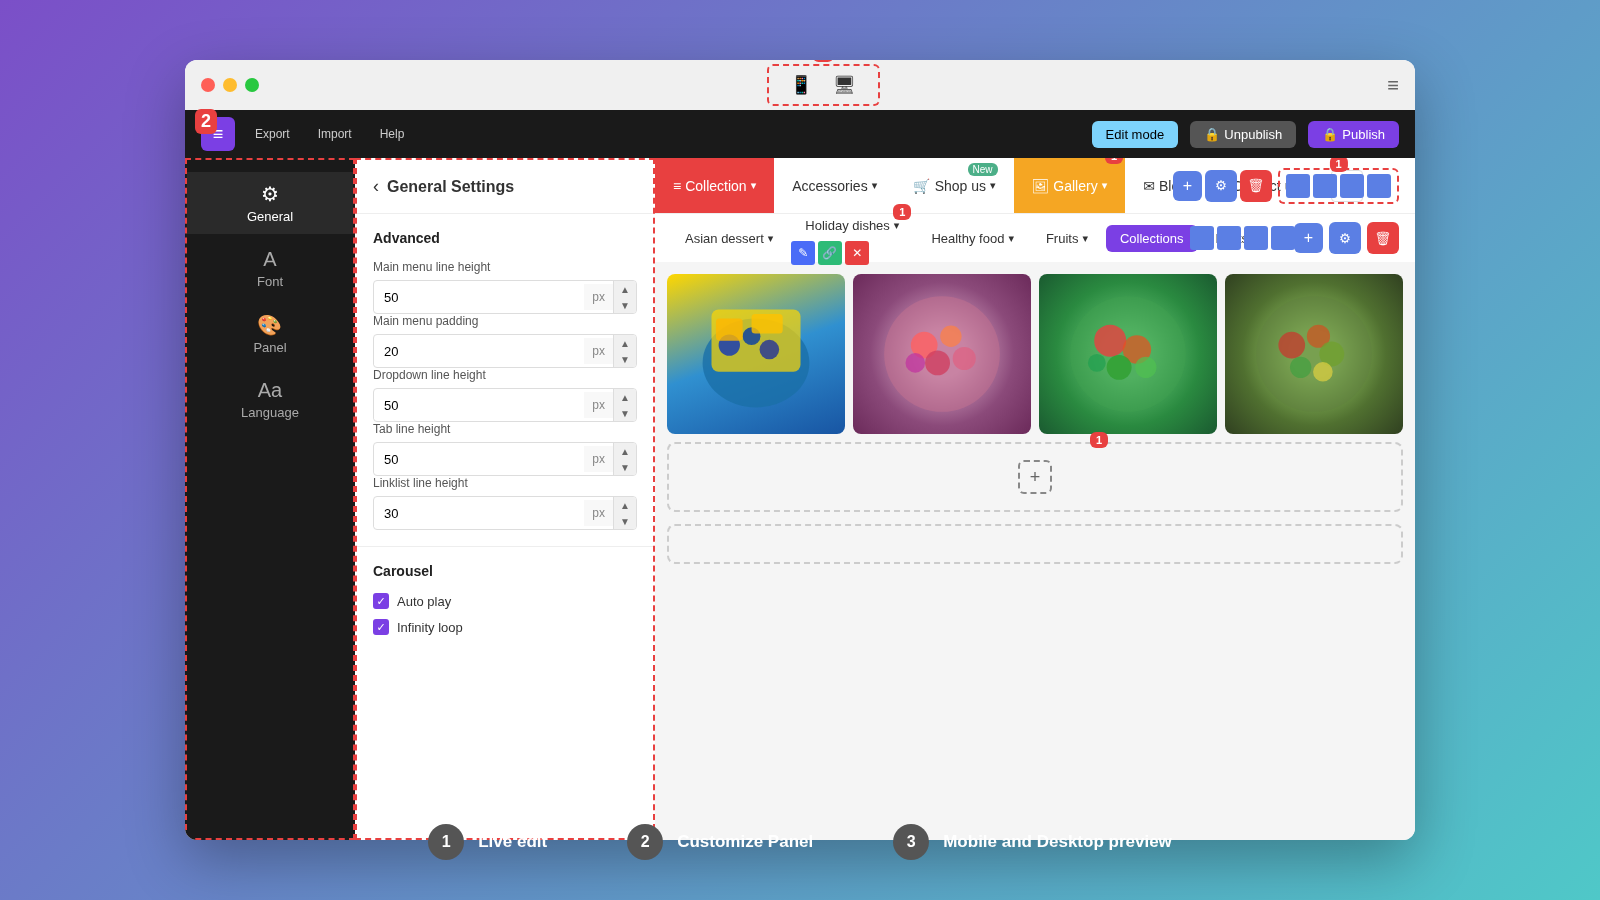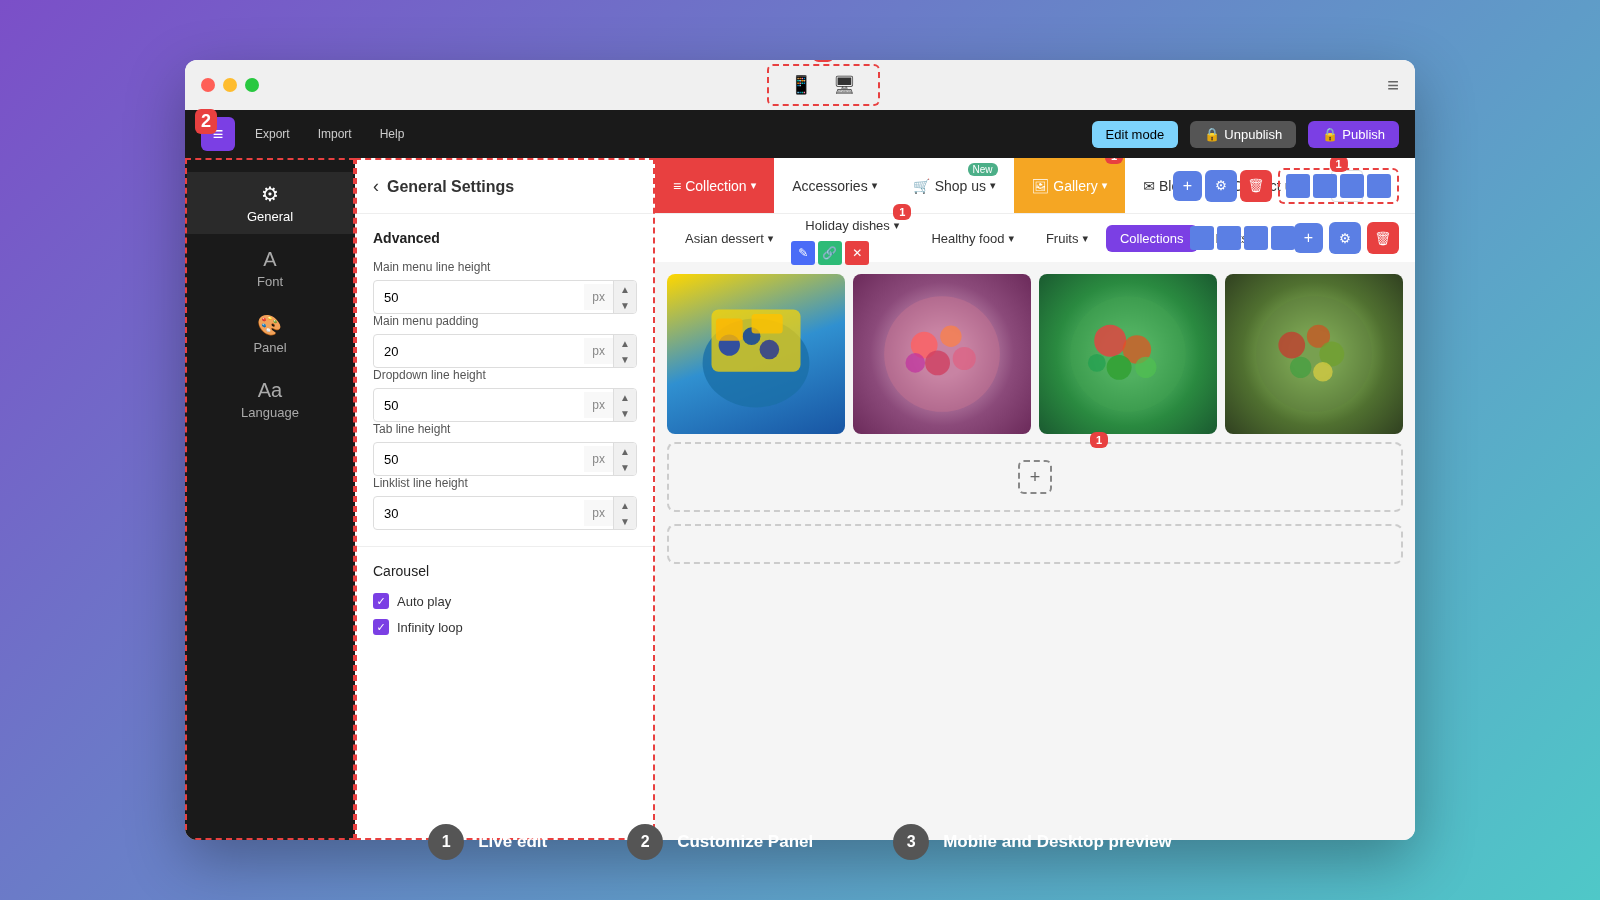--- a/index.html
+++ b/index.html
@@ -236,21 +236,21 @@
       background: #f0f0f0;
       border: none;
       cursor: pointer;
       font-size: 10px;
       display: flex;
       align-items: center;
       justify-content: center;
       color: #666;
     }
     .carousel-section { padding: 16px; border-top: 1px solid #eee; }
-    .carousel-title { font-size: 14px; font-weight: 400; color: #222; margin-bottom: 14px; }
+    .carousel-title { font-size: 14px; font-weight: 700; color: #222; margin-bottom: 14px; }
     .checkbox-row {
       display: flex;
       align-items: center;
       gap: 8px;
       margin-bottom: 10px;
     }
     .checkbox-custom {
       width: 16px;
       height: 16px;
       border: 2px solid #7b3fe4;

